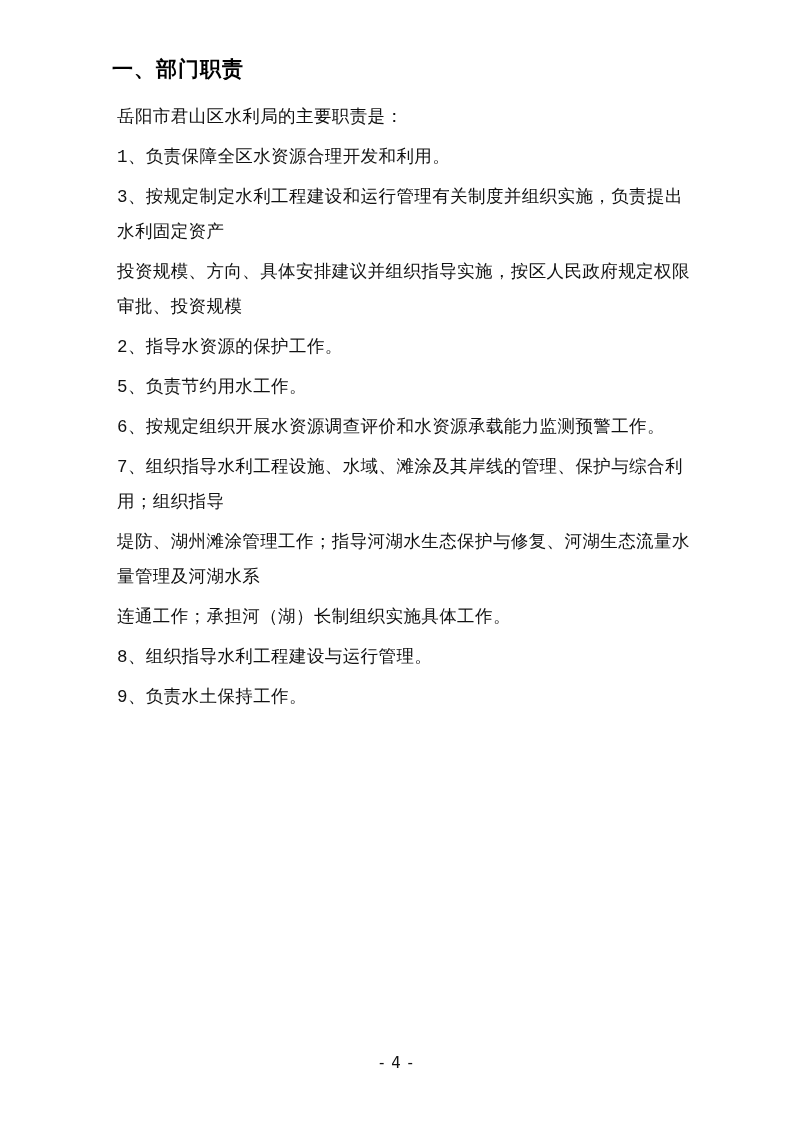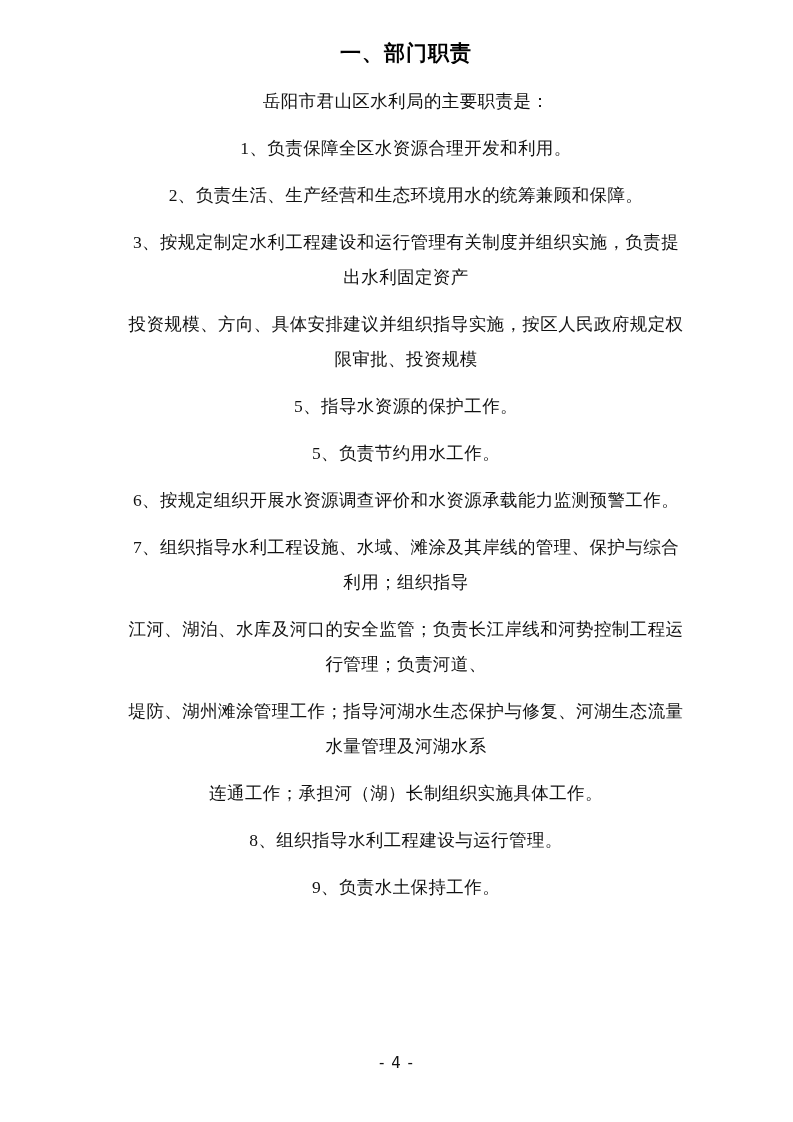--- a/index.html
+++ b/index.html
@@ -13,39 +13,38 @@
     background: #ffffff;
     position: relative;
     margin: 0 auto;
     box-sizing: border-box;
     font-family: "Liberation Serif", "DejaVu Serif", serif;
     overflow: hidden;
   }
   .content {
     position: absolute;
     left: 112px;
-    top: 38px;
+    top: 54px;
     width: 588px;
-    text-align: center;
   }
   .doc-title {
     font-family: "DejaVu Sans", "Liberation Sans", sans-serif;
     font-weight: bold;
     font-size: 21px;
     color: #000;
     letter-spacing: 1px;
     margin: 0 0 14px 0;
     line-height: 1.5;
   }
   .para {
-    font-family: Liberation Serif, serif;
+    font-family: Liberation Mono, monospace;
     font-size: 17.5px;
     color: #111;
     line-height: 2.0;
-    margin: 12px;
+    margin: 5px;
     letter-spacing: 0.4px;
     white-space: pre-wrap;
   }
   .page-number {
     position: absolute;
     left: 0;
     right: 0;
     bottom: 50px;
     text-align: center;
     font-family: "DejaVu Sans", "Liberation Sans", sans-serif;
@@ -55,27 +54,25 @@
   }
 </style>
 </head>
 <body>
 
 <div class="page">
   <div class="content">
     <h1 class="doc-title">一、部门职责</h1>
     <p class="para">岳阳市君山区水利局的主要职责是：</p>
     <p class="para">1、负责保障全区水资源合理开发和利用。</p>
-    <p class="para">2、负责生活、生产经营和生态环境用水的统筹兼顾和保障。</p>
     <p class="para">3、按规定制定水利工程建设和运行管理有关制度并组织实施，负责提出水利固定资产</p>
     <p class="para">投资规模、方向、具体安排建议并组织指导实施，按区人民政府规定权限审批、投资规模</p>
-    <p class="para">5、指导水资源的保护工作。</p>
+    <p class="para">2、指导水资源的保护工作。</p>
     <p class="para">5、负责节约用水工作。</p>
     <p class="para">6、按规定组织开展水资源调查评价和水资源承载能力监测预警工作。</p>
     <p class="para">7、组织指导水利工程设施、水域、滩涂及其岸线的管理、保护与综合利用；组织指导</p>
-    <p class="para">江河、湖泊、水库及河口的安全监管；负责长江岸线和河势控制工程运行管理；负责河道、</p>
     <p class="para">堤防、湖州滩涂管理工作；指导河湖水生态保护与修复、河湖生态流量水量管理及河湖水系</p>
     <p class="para">连通工作；承担河（湖）长制组织实施具体工作。</p>
     <p class="para">8、组织指导水利工程建设与运行管理。</p>
     <p class="para">9、负责水土保持工作。</p>
   </div>
   <div class="page-number">- 4 -</div>
 </div>
 
 </body></html>

